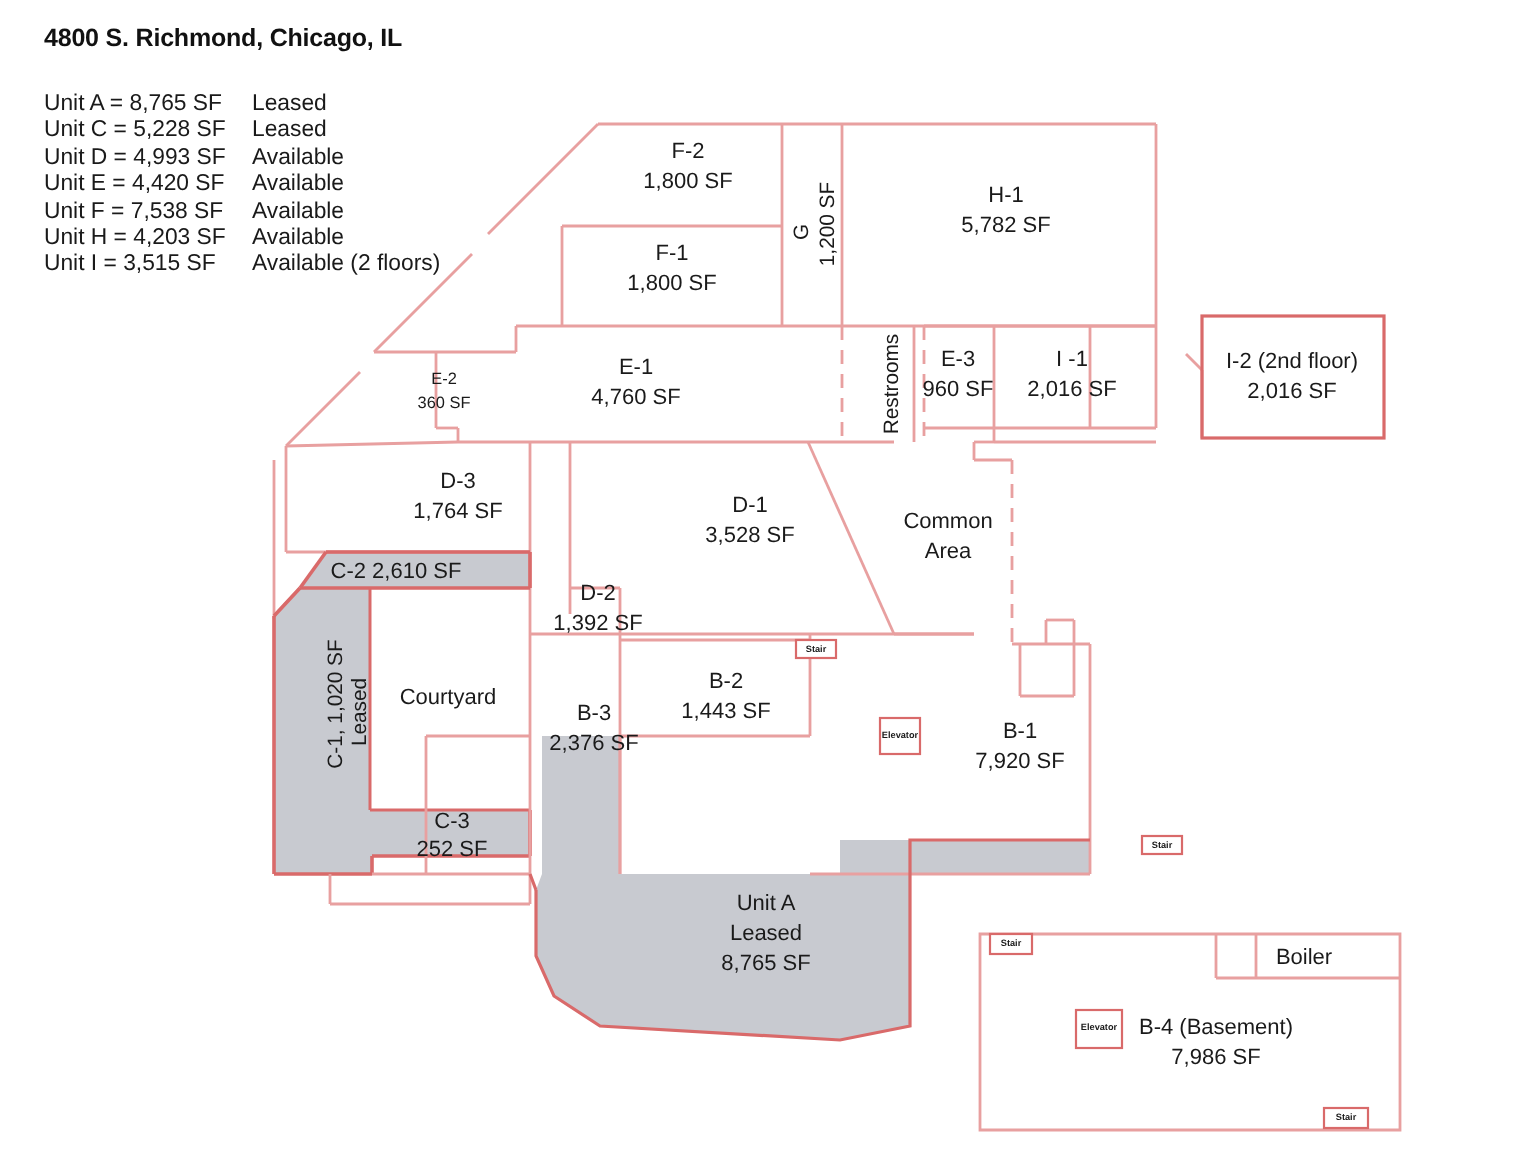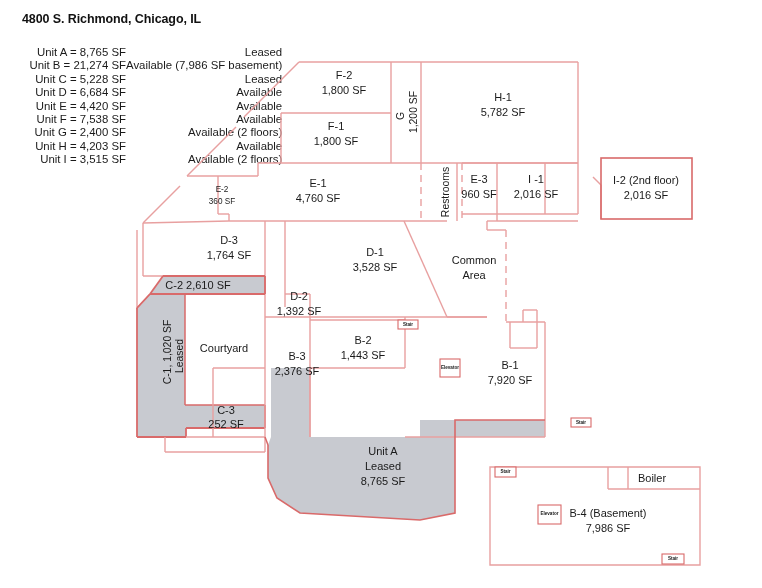--- a/index.html
+++ b/index.html
@@ -12,21 +12,20 @@
     height: 588px;
     font-family: "Liberation Sans", sans-serif;
     color: #1a1a1a;
     position: relative;
     overflow: hidden;
   }
   #page {
     position: relative;
     width: 762px;
     height: 588px;
-    text-align: right;
   }
   #title {
     position: absolute;
     left: 22px;
     top: 12px;
     font-size: 12.5px;
     font-weight: bold;
     letter-spacing: -0.1px;
     color: #111111;
     white-space: nowrap;
@@ -81,42 +80,34 @@
 <div id="page">
 
   <div id="title">4800 S. Richmond, Chicago, IL</div>
 
   <div id="legend">
     <div class="row">
       <span class="unit">Unit A = 8,765 SF</span>
       <span class="status">Leased</span>
     </div>
     <div class="row">
-      <span class="unit">Unit B = 21,274 SF</span>
-      <span class="status">Available (7,986 SF basement)</span>
-    </div>
-    <div class="row">
       <span class="unit">Unit C = 5,228 SF</span>
       <span class="status">Leased</span>
     </div>
     <div class="row">
-      <span class="unit">Unit D = 6,684 SF</span>
+      <span class="unit">Unit D = 4,993 SF</span>
       <span class="status">Available</span>
     </div>
     <div class="row">
       <span class="unit">Unit E = 4,420 SF</span>
       <span class="status">Available</span>
     </div>
     <div class="row">
       <span class="unit">Unit F = 7,538 SF</span>
       <span class="status">Available</span>
-    </div>
-    <div class="row">
-      <span class="unit">Unit G = 2,400 SF</span>
-      <span class="status">Available (2 floors)</span>
     </div>
     <div class="row">
       <span class="unit">Unit H = 4,203 SF</span>
       <span class="status">Available</span>
     </div>
     <div class="row">
       <span class="unit">Unit I = 3,515 SF</span>
       <span class="status">Available (2 floors)</span>
     </div>
   </div>

